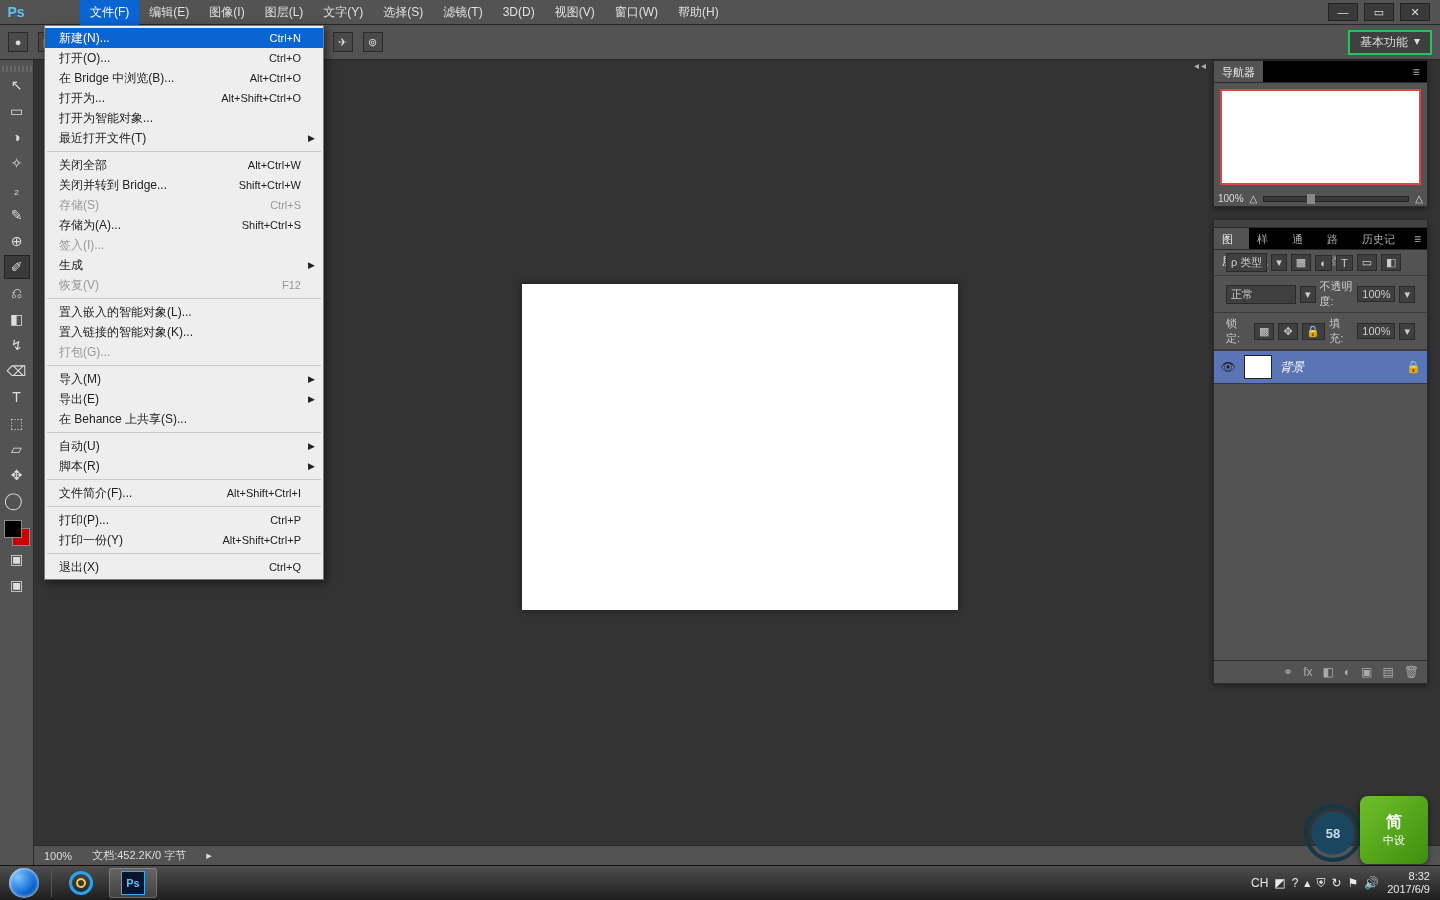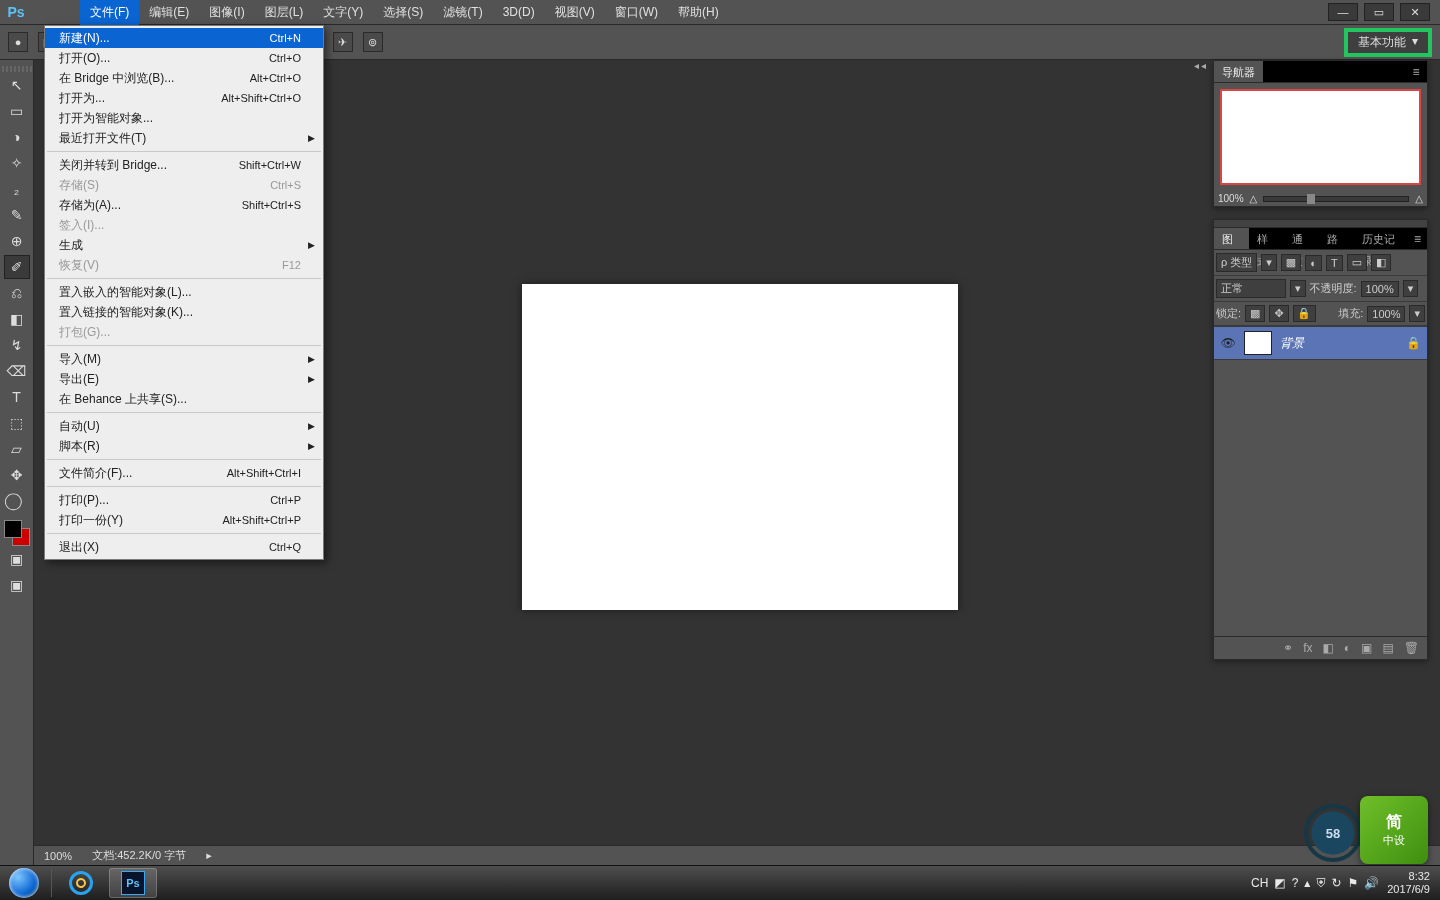--- a/index.html
+++ b/index.html
@@ -9,21 +9,21 @@
 .menu { display:flex; height:25px;padding-left:48px; }
 .menu-item { padding:0 10px; line-height:25px; cursor:default; color:#e0e0e0;}
 .menu-item.open { background:#0a64d1; color:#fff;}
 .win-controls { margin-left:auto; display:flex; gap:6px; padding-right:10px;}
 .win-btn { width:30px; height:18px; background:#3a3a3a; border:1px solid #222; display:flex; align-items:center; justify-content:center; color:#ddd; font-size:11px;}
 .optbar { height:35px; background:#535353; border-bottom:1px solid #282828; display:flex; align-items:center; padding:0 8px; gap:10px; color:#ddd; font-size:12px;}
 .opt-field { display:flex; align-items:center; gap:4px; }
 .opt-field .val { background:#3f3f3f; border:1px solid #2a2a2a; padding:1px 6px; min-width:46px; text-align:center; color:#eee;}
 .opt-field .dd { width:14px; height:16px; background:#3f3f3f; border:1px solid #2a2a2a; display:flex; align-items:center; justify-content:center; font-size:8px;}
 .opt-icon { width:20px; height:20px; border:1px solid #2a2a2a; background:#4a4a4a; display:flex; align-items:center; justify-content:center; font-size:11px;}
-.workspace-tag { margin-left:auto; background:#3f3f3f; border:4px solid #22c55e; padding:2px 10px; display:flex; align-items:flex-start; gap:6px;}
+.workspace-tag { margin-left:auto; background:#3f3f3f; border:2px solid #22c55e; padding:2px 10px; display:flex; align-items:flex-start; gap:6px;}
 .main { display:flex; height:805px; }
 .toolbar { width:34px; background:#535353; border-right:1px solid #2a2a2a; display:flex; flex-direction:column; align-items:center; padding-top:4px;}
 .tool { width:26px; height:24px; margin:1px 0; display:flex; align-items:center; justify-content:center; color:#ddd; font-size:14px; cursor:default;}
 .tool.active { background:#3a3a3a; border:1px solid #222;}
 .color-swatch { width:26px; height:26px; margin-top:6px; position:relative;}
 .fg { position:absolute; width:18px; height:18px; background:#000; border:1px solid #888; top:0; left:0;}
 .bg { position:absolute; width:18px; height:18px; background:#c00; border:1px solid #888; bottom:0; right:0;}
 .canvas-area { flex:1; background:#333; position:relative; }
 .canvas { position:absolute; background:#fff; box-shadow:0 0 8px rgba(0,0,0,0.5);}
 .statusbar-ps { position:absolute; bottom:0; left:0; right:0; height:20px; background:#535353; border-top:1px solid #2a2a2a; display:flex; align-items:center; padding:0 10px; gap:20px; color:#ddd; font-size:11px;}
@@ -31,21 +31,21 @@
 .panel { background:#535353; border:1px solid #2a2a2a; box-shadow:0 2px 6px rgba(0,0,0,.4);}
 .panel-tabs { display:flex; background:#000000; height:22px; align-items:stretch; border-bottom:1px solid #2a2a2a;}
 .ptab { padding:0 8px; line-height:22px; color:#aaa; font-size:11px; cursor:default;}
 .ptab.active { background:#535353; color:#eee;}
 .ptab-menu { margin-left:auto; width:22px; display:flex; align-items:center; justify-content:center; color:#aaa;}
 .nav-body { padding:6px; }
 .nav-thumb { width:100%; height:96px; border:2px solid #d44; background:#fff;}
 .nav-zoom { display:flex; align-items:center; gap:6px; padding:2px 4px; font-size:10px; color:#ddd;}
 .nav-track { flex:1; height:6px; background:#3a3a3a; border:1px solid #222; position:relative;}
 .nav-knob { position:absolute; width:8px; height:10px; background:#888; top:-3px; left:30%;}
-.layer-opts { display:flex; align-items:center; gap:4px; padding:3px 2px; font-size:11px; color:#ccc; border-bottom:1px solid #3a3a3a;}
+.layer-opts { display:flex; align-items:center; gap:4px; padding:3px 12px; font-size:11px; color:#ccc; border-bottom:1px solid #3a3a3a;}
 .layer-opts select,.layer-opts .mini { background:#3f3f3f; border:1px solid #2a2a2a; color:#ccc; font-size:11px; padding:1px 4px;}
 .layer-list { min-height:310px; }
 .layer-row { display:flex; align-items:center; height:34px; background:#5a74b5; border-top:1px solid #3a3a3a; border-bottom:1px solid #3a3a3a; padding:0 6px; gap:8px;}
 .layer-eye { width:16px; height:16px; display:flex; align-items:center; justify-content:center; color:#222;}
 .layer-thumb { width:28px; height:24px; background:#fff; border:1px solid #222;}
 .layer-name { color:#fff; font-style:italic; font-size:12px;}
 .layer-lock { margin-left:auto; color:#ddd; font-size:12px;}
 .layers-footer { display:flex; gap:10px; padding:4px 8px; border-top:1px solid #2a2a2a; justify-content:flex-end; color:#aaa;}
 .dropdown { position:absolute; top:25px; left:44px; width:280px; background:#eeeeee; border:1px solid #7a7a7a; box-shadow:3px 3px 8px rgba(0,0,0,.5); z-index:100; color:#222; font-size:12px; padding:2px 0;}
 .ditem { display:flex; align-items:center; height:20px; padding:0 22px 0 14px; cursor:default; position:relative;}
@@ -179,20 +179,24 @@
     </div>
     <div class="ditem">
       <span class="lbl">打开为智能对象...</span>
     </div>
     <div class="ditem">
       <span class="lbl">最近打开文件(T)</span>
       <span class="arrow">▶</span>
     </div>
     <div class="dsep"></div>
     <div class="ditem">
+      <span class="lbl">关闭全部</span>
+      <span class="sc">Alt+Ctrl+W</span>
+    </div>
+    <div class="ditem">
       <span class="lbl">关闭并转到 Bridge...</span>
       <span class="sc">Shift+Ctrl+W</span>
     </div>
     <div class="ditem disabled">
       <span class="lbl">存储(S)</span>
       <span class="sc">Ctrl+S</span>
     </div>
     <div class="ditem">
       <span class="lbl">存储为(A)...</span>
       <span class="sc">Shift+Ctrl+S</span>

